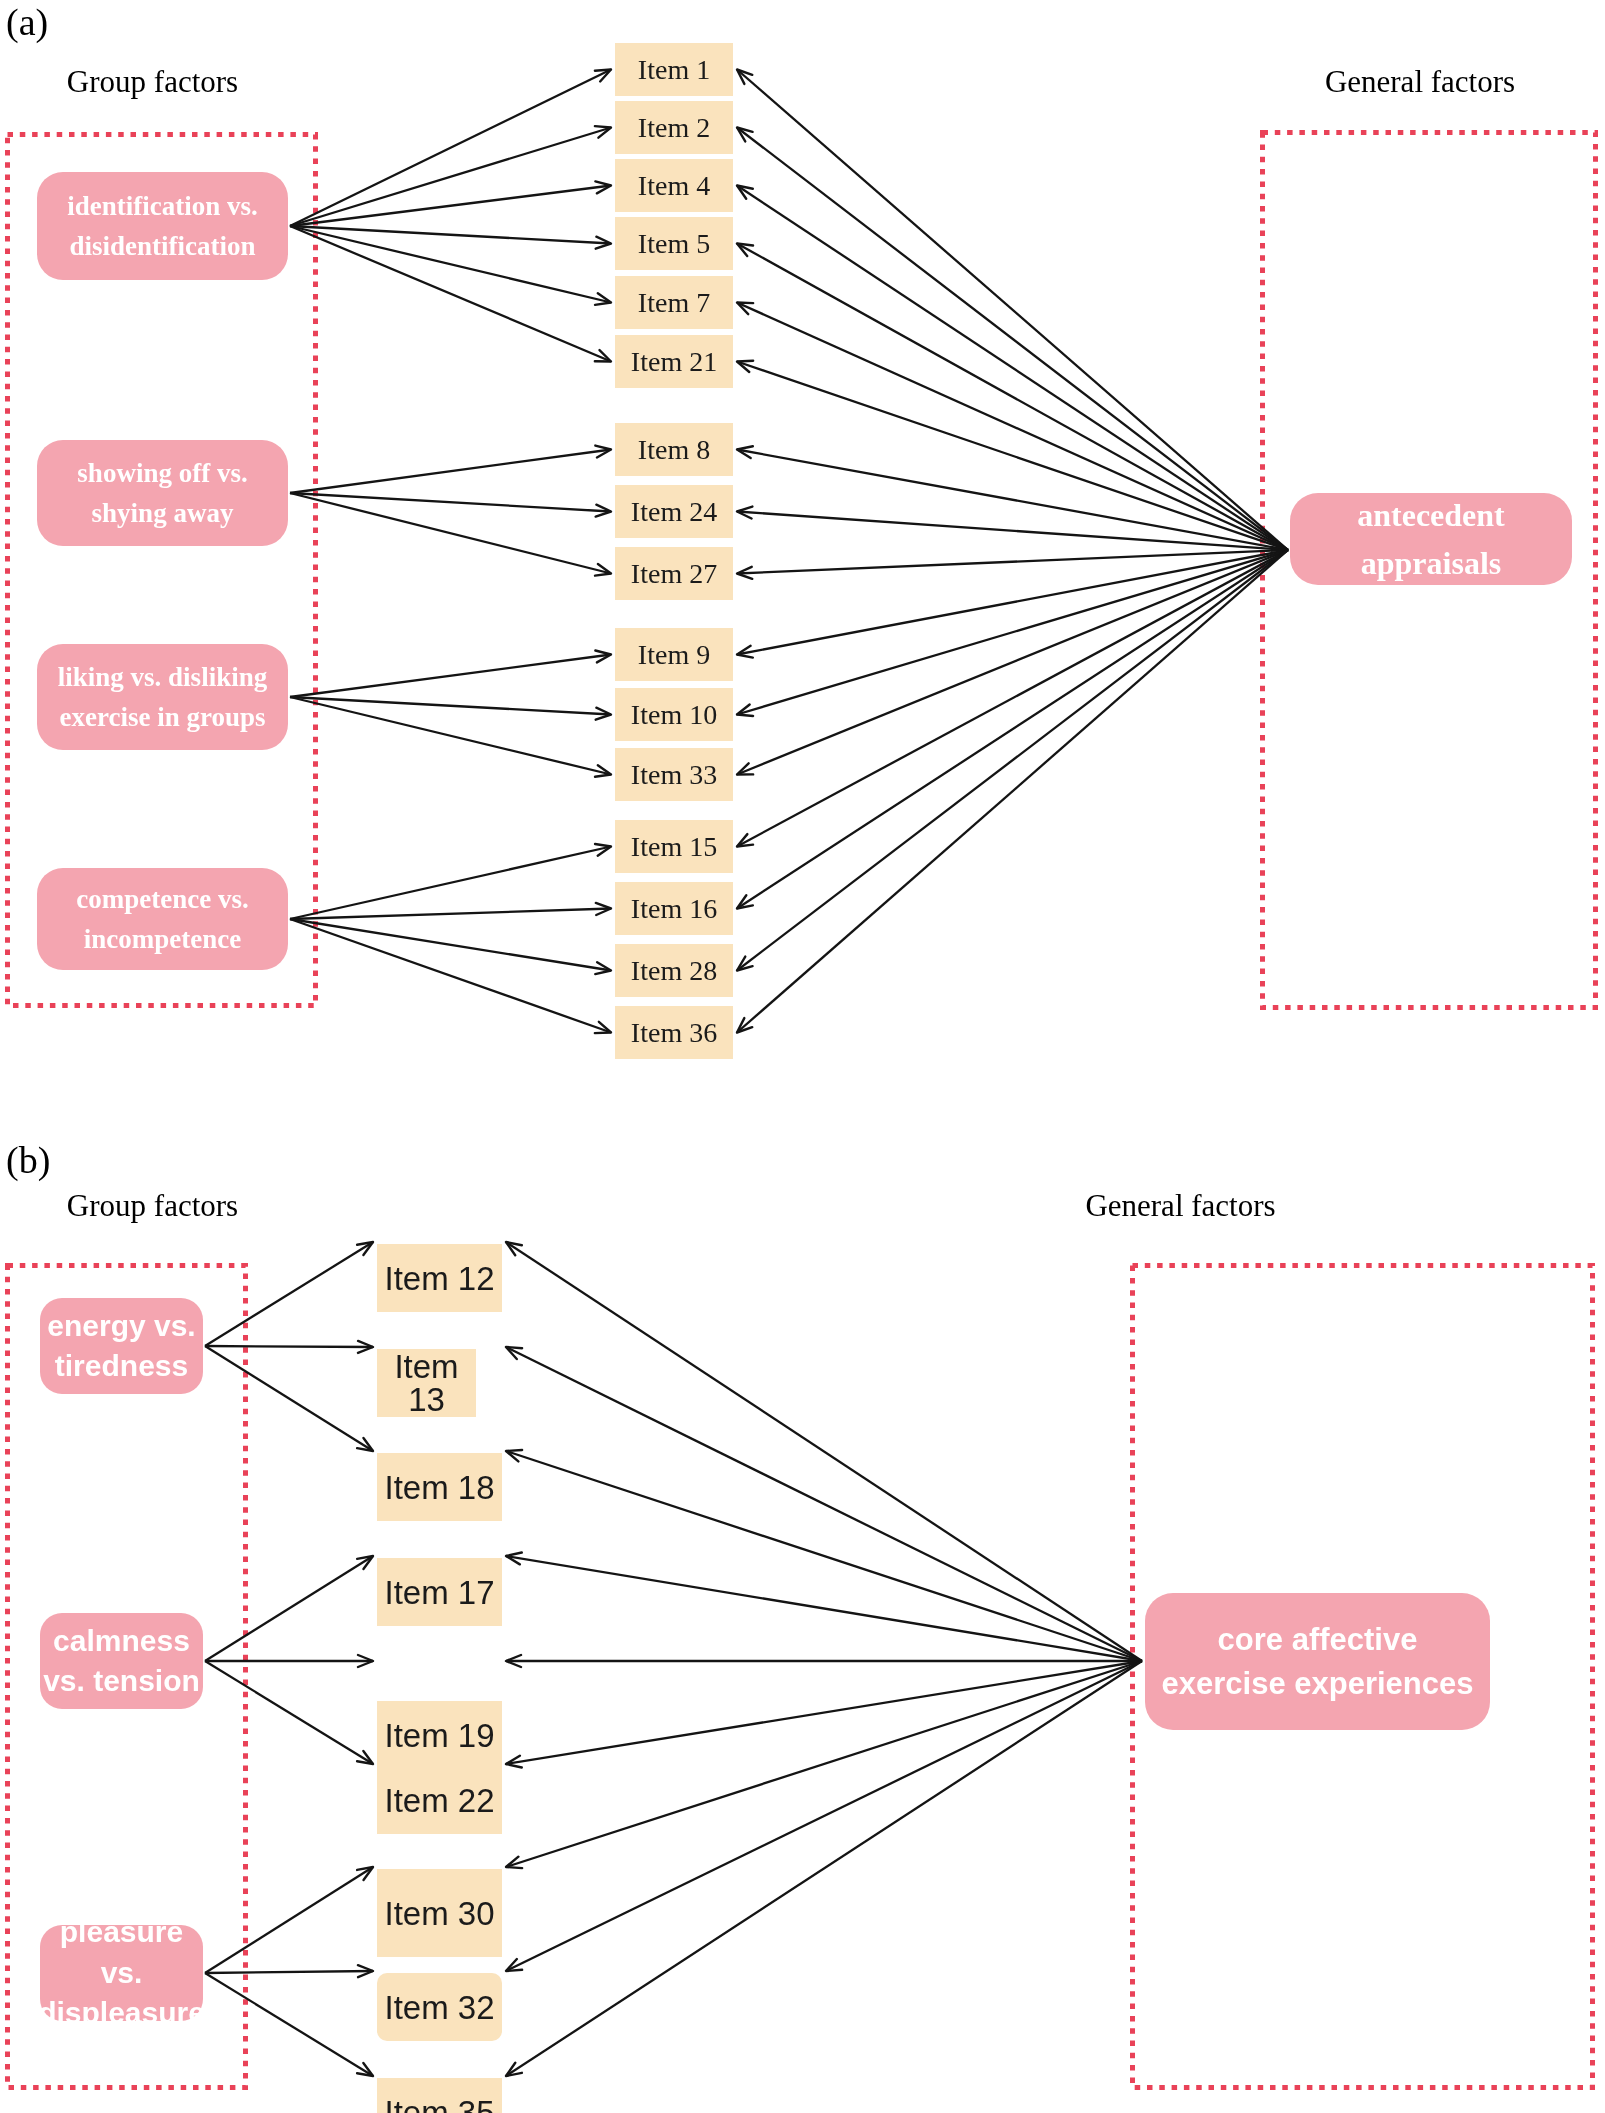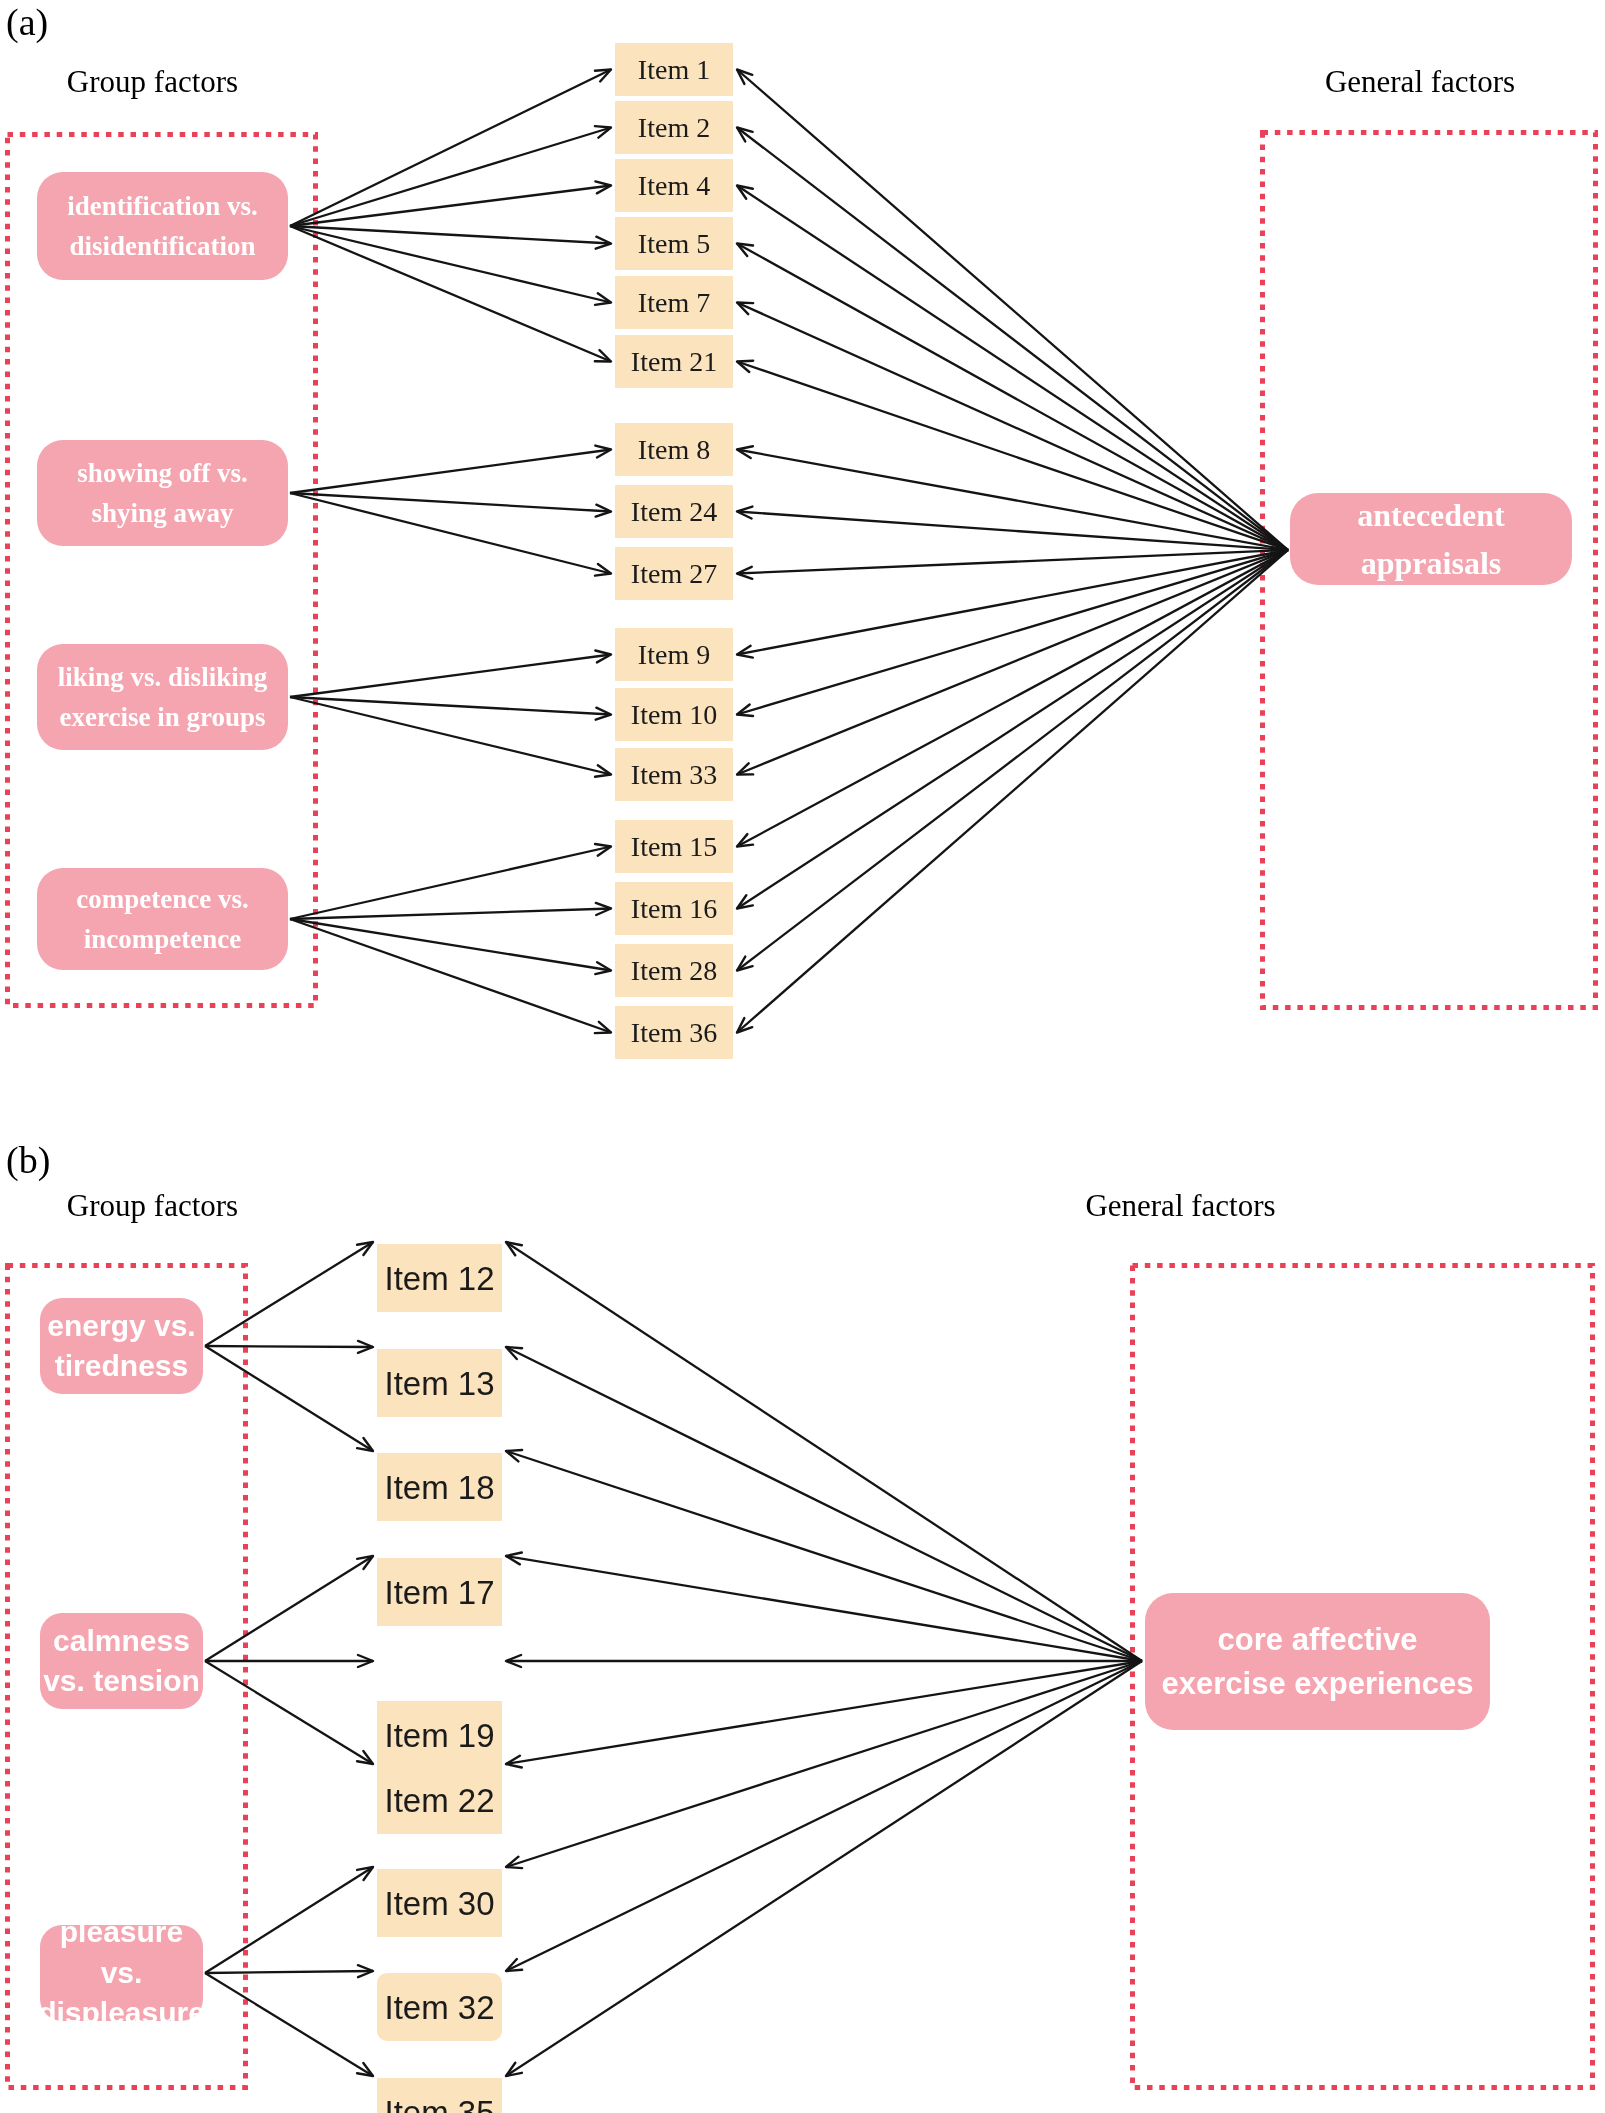--- a/index.html
+++ b/index.html
@@ -118,26 +118,26 @@
 incompetence</div>
       <div class="box gfactor general serif" style="left: 1290px; top: 485px; width: 282px; height: 92px; margin-top: 8px;">antecedent
 appraisals</div>
     </section>
 
   <section class="panel" id="panel-b">
     <div class="panel-label" id="plabel-b" style="left: 6px; top: 1140px;">(b)</div>
     <div class="heading" id="ghead-b" style="left: 35px; top: 1188px; width: 235px;">Group factors</div>
     <div class="heading" id="Ghead-b" style="left: 1058px; top: 1188px; width: 245px;">General factors</div>
   <div class="box item sans" style="left: 377px; top: 1208px; width: 125px; height: 68px;">Item 12</div>
-      <div class="box item sans" style="left: 377px; top: 1313px; width: 125px; height: 68px;">Item 13</div>
+      <div class="box item sans" style="left: 377px; top: 1313px; width: 99px; height: 68px;">Item 13</div>
       <div class="box item sans" style="left: 377px; top: 1417px; width: 125px; height: 68px;">Item 18</div>
       <div class="box item sans" style="left: 377px; top: 1522px; width: 125px; height: 68px;">Item 17</div>
       <div class="box item sans" style="left: 377px; top: 1665px; width: 125px; height: 68px;">Item 19</div>
       <div class="box item sans" style="left: 377px; top: 1730px; width: 125px; height: 68px;">Item 22</div>
-      <div class="box item sans" style="left: 377px; top: 1833px; width: 125px; height: 68px;">Item 30</div>
+      <div class="box item sans" style="left: 377px; top: 1833px; width: 125px; height: 88px;">Item 30</div>
       <div class="box item sans" style="left: 377px; top: 1937px; width: 125px; height: 68px; border-radius: 10px;">Item 32</div>
       <div class="box item sans" style="left: 377px; top: 2042px; width: 125px; height: 68px;">Item 35</div>
       <div class="box gfactor sans" style="left: 40px; top: 1298px; width: 163px; height: 96px;">energy vs.
 tiredness</div>
       <div class="box gfactor sans" style="left: 40px; top: 1613px; width: 163px; height: 96px;">calmness
 vs. tension</div>
       <div class="box gfactor sans" style="left: 40px; top: 1925px; width: 163px; height: 96px;">pleasure vs.
 displeasure</div>
       <div class="box gfactor general sans" style="left: 1145px; top: 1593px; width: 345px; height: 137px;">core affective
 exercise experiences</div>

